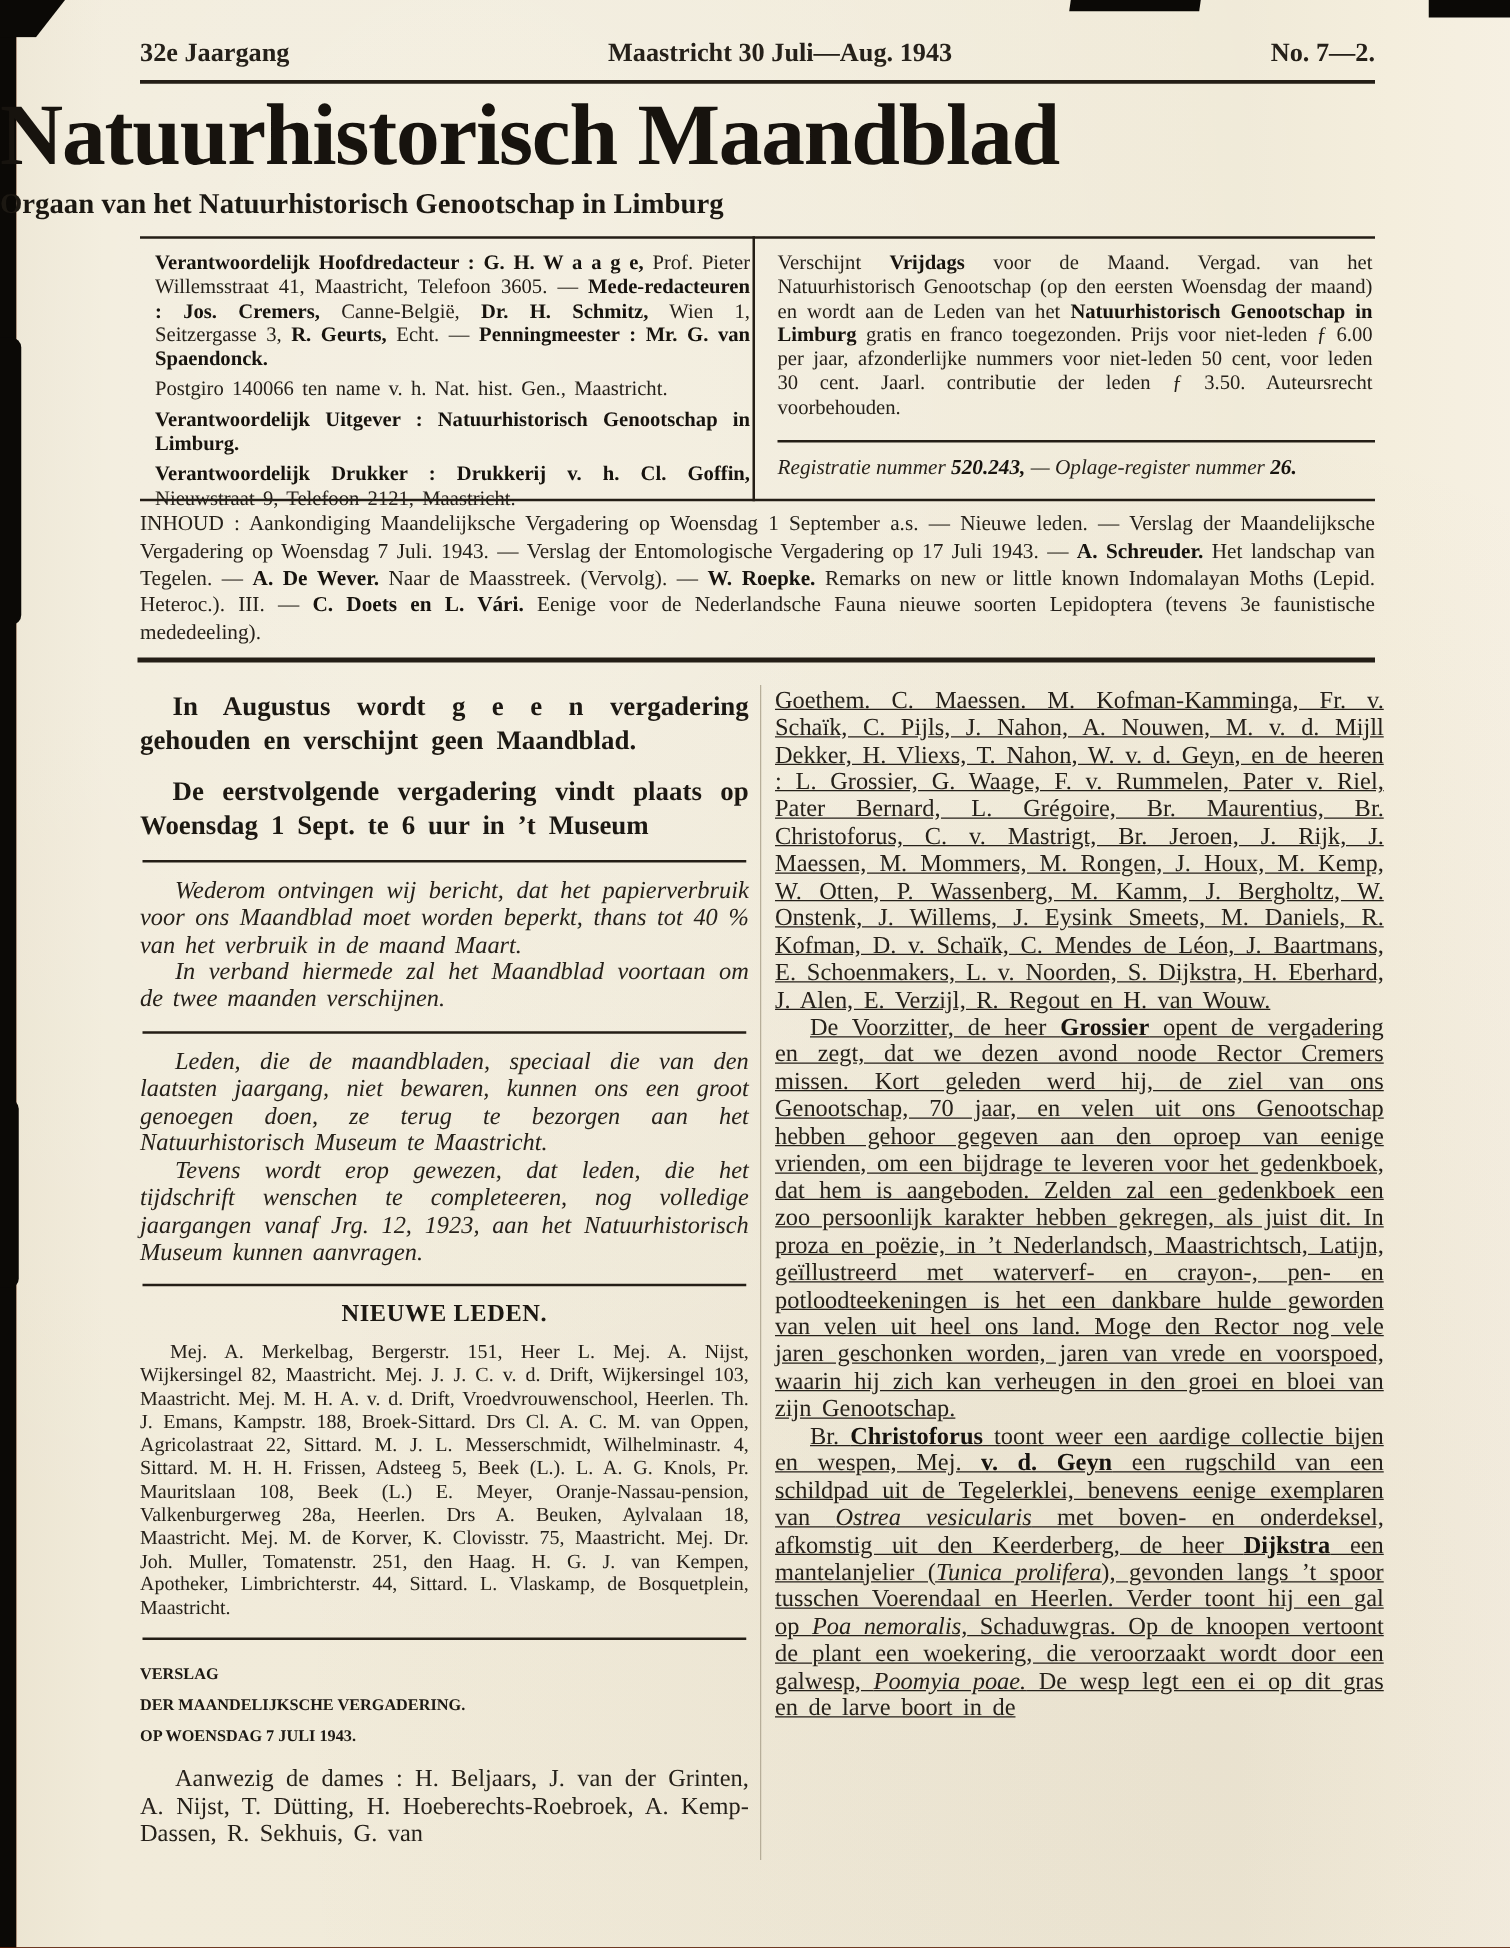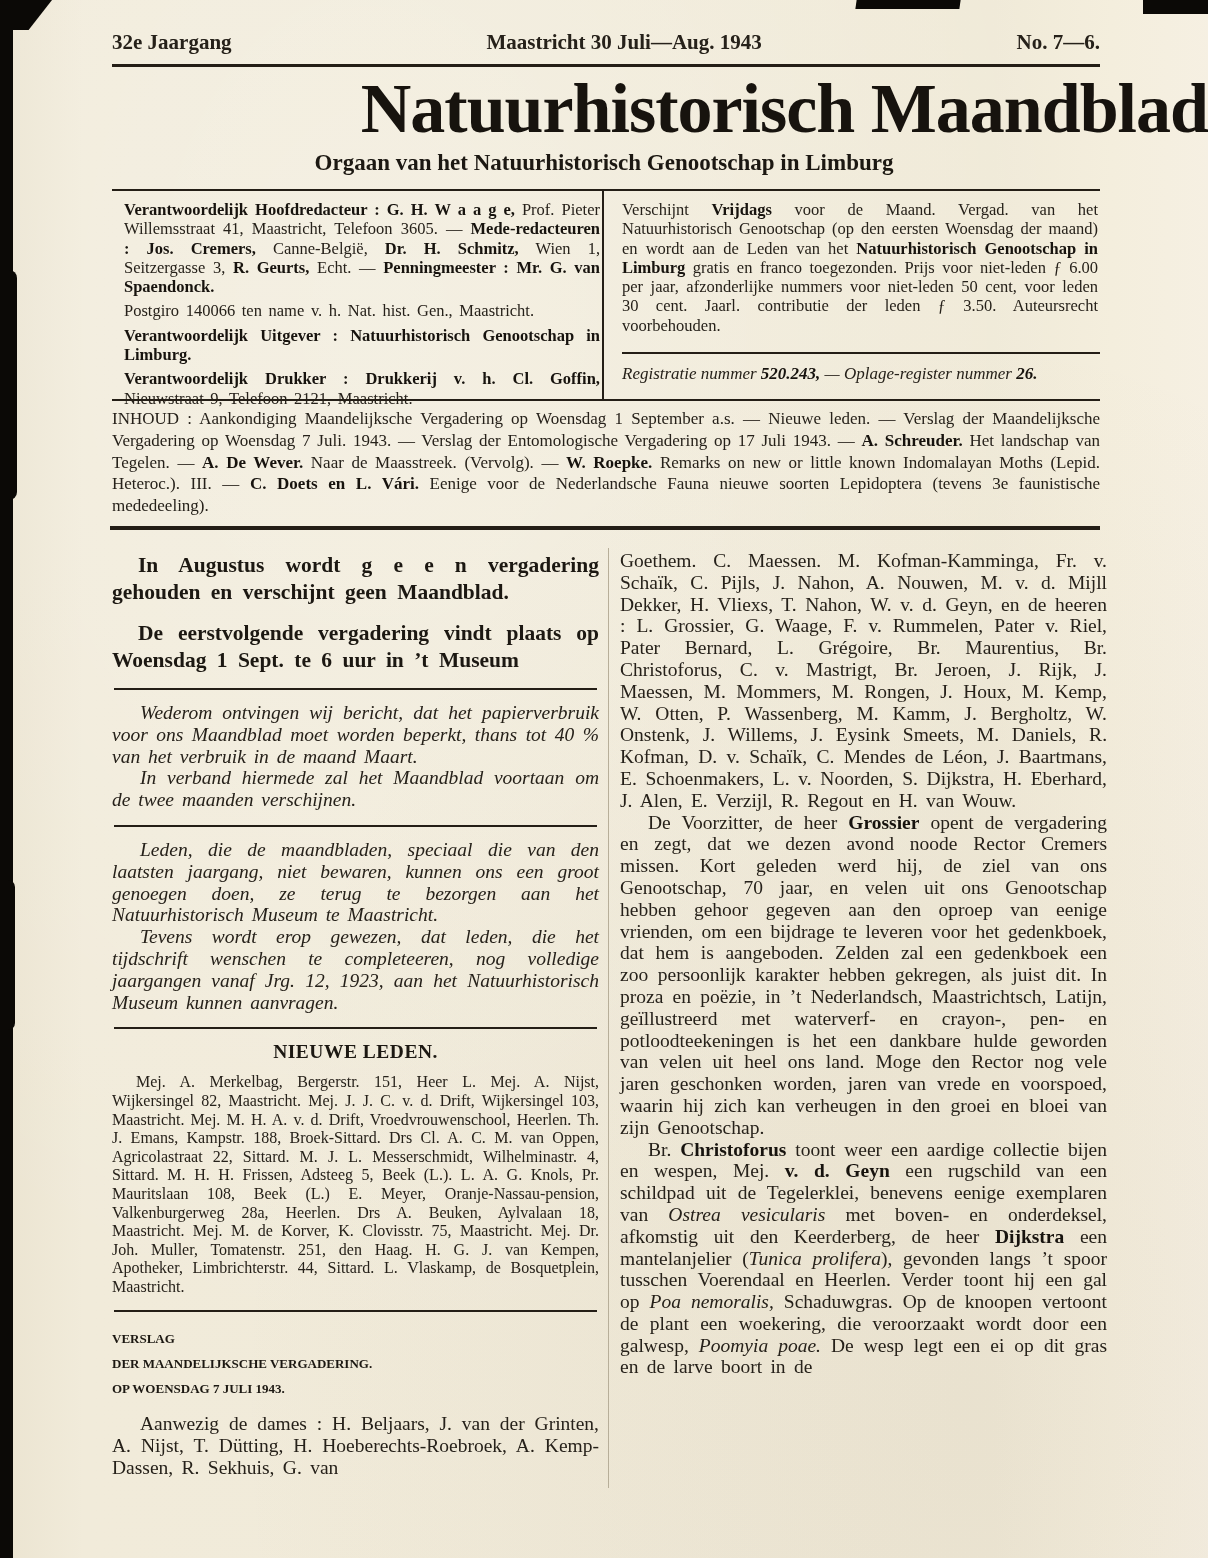--- a/index.html
+++ b/index.html
@@ -23,39 +23,39 @@
   .hr-header{left:112px;top:64px;width:988px;height:3px;}
   .hr-mast-top{left:112px;top:189px;width:988px;height:2px;}
   .vr-mast{left:602px;top:189px;width:2px;height:212px;}
   .hr-reg{left:622px;top:352px;width:478px;height:2px;}
   .hr-mast-bot{left:112px;top:399px;width:988px;height:2px;}
   .hr-inhoud{left:110px;top:526px;width:990px;height:4px;}
   .vr-col{left:608px;top:548px;width:1px;height:940px;background:#b7ae99;}
   
   .header-row{position:absolute;left:112px;top:30px;width:988px;display:flex;
               justify-content:space-between;align-items:baseline;font-weight:bold;font-size:21px;}
-  .title{position:absolute;left:0;top:74px;width:1208px;text-align:right;font-weight:bold;
+  .title{position:absolute;left:0;top:74px;width:1208px;text-align:left;font-weight:bold;
          font-size:70px;letter-spacing:-1px;line-height:1;color:#17130e;}
-  .subtitle{position:absolute;left:0;top:150px;width:1208px;text-align:center;
+  .subtitle{position:absolute;left:0;top:150px;width:1208px;
             font-weight:bold;font-size:23px;color:#1c1812;}
   
   .mast{position:absolute;top:200px;width:476px;font-size:16.5px;line-height:19.3px;
         text-align:justify;word-spacing:2.5px;}
   .mast-left{left:112px;margin-left:12px;}
   .mast-right{left:622px;}
   .mast p{margin:0 0 5px 0;}
   .registratie{position:absolute;left:622px;top:364px;width:478px;font-size:17px;font-style:italic;}
   
   .inhoud{position:absolute;left:112px;top:408px;width:988px;font-size:17px;
           line-height:21.8px;text-align:justify;word-spacing:2px;}
   
   .col{position:absolute;width:487px;text-align:justify;}
   .col-left{left:112px;top:552px;}
   .col-right{left:620px;top:550px;font-size:19.5px;line-height:21.8px;word-spacing:3.5px;}
-  .col-right p{margin:0;}
+  .col-right p{margin:0;text-decoration:underline;}
   .col-right p.ind{text-indent:28px;}
   .announce{font-weight:bold;font-size:21.5px;line-height:27px;word-spacing:5px;
             text-indent:26px;margin:0 0 14px 0;color:#1c1812;}
   .col-rule{height:2px;background:#241e16;margin:14px 2px 12px 2px;}
   .notice{font-style:italic;font-size:19.5px;line-height:21.8px;word-spacing:3px;
           text-indent:28px;margin:0;}
   .heading-center{text-align:center;font-weight:bold;font-size:19.5px;letter-spacing:.5px;
                   margin:12px 0 10px 0;color:#1c1812;}
   .members{font-size:16px;line-height:18.6px;word-spacing:2px;text-indent:24px;margin:0;}
   .verslag-head{text-align:left;font-weight:bold;font-size:13px;line-height:25px;
@@ -73,21 +73,21 @@
   <div class="art art-left"></div>
   <div class="art art-left-bump1"></div>
   <div class="art art-left-bump2"></div>
   <div class="art art-tl"></div>
   <div class="art art-tm"></div>
   <div class="art art-tr"></div>
 
   <div class="header-row">
     <span>32e Jaargang</span>
     <span>Maastricht 30 Juli—Aug. 1943</span>
-    <span>No. 7—6.</span>
+    <span>No. 7—2.</span>
   </div>
   <div class="rule hr-header"></div>
 
   <div class="title">Natuurhistorisch Maandblad</div>
   <div class="subtitle">Orgaan van het Natuurhistorisch Genootschap in Limburg</div>
 
   <div class="rule hr-mast-top"></div>
   <div class="rule vr-mast"></div>
 
   <div class="mast mast-left">

